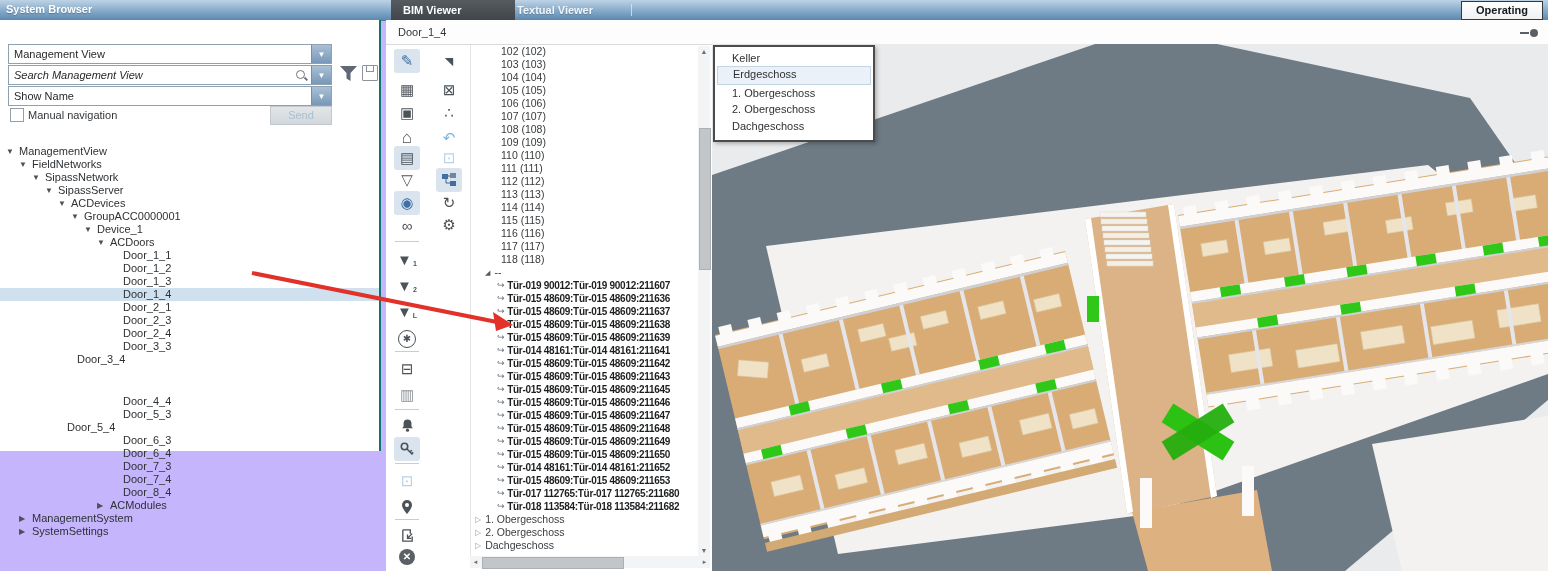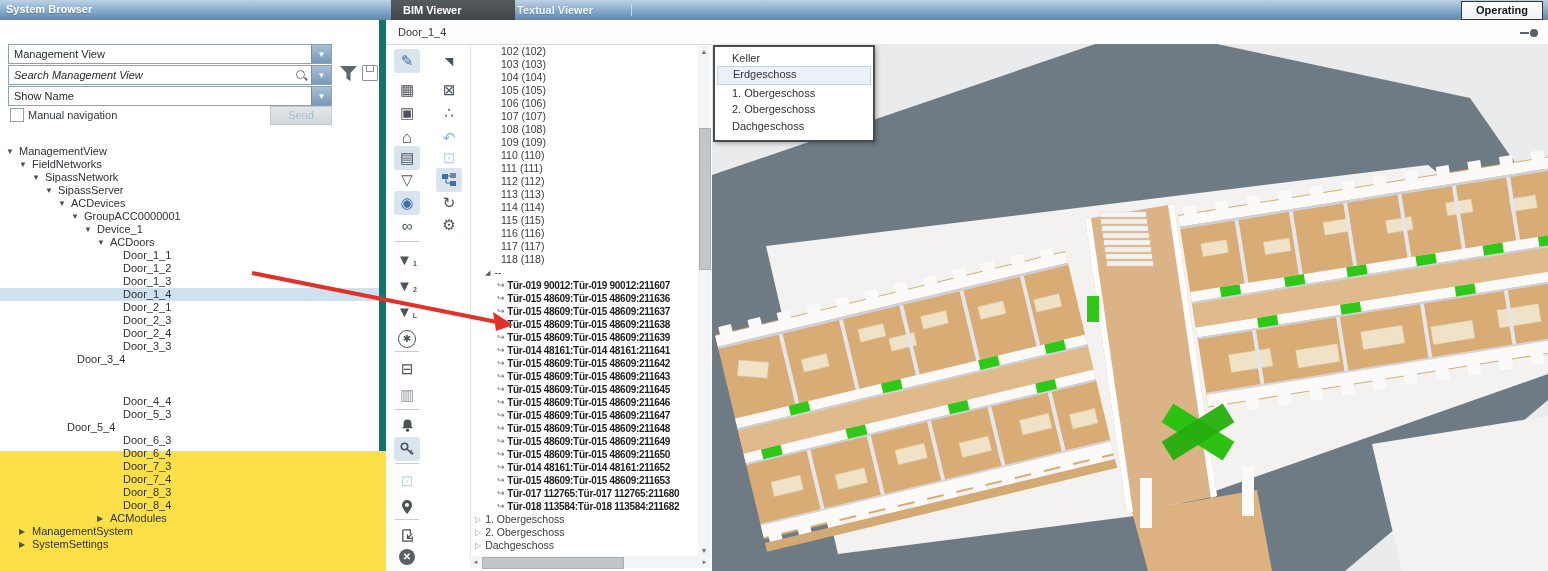--- a/index.html
+++ b/index.html
@@ -1,29 +1,29 @@
 <!DOCTYPE html>
 <html><head>
 <meta charset="utf-8">
 <style>
   html,body{margin:0;padding:0;background:#dfe2e5;}
-  #app{position:relative;width:1548px;height:571px;overflow:hidden;background:#fde047;
+  #app{position:relative;width:1548px;height:571px;overflow:hidden;background:#c4b5fd;
        font-family:"Liberation Sans",sans-serif;font-size:11px;color:#2b2e31;-webkit-font-smoothing:antialiased;}
   
   .topbar{position:absolute;left:0;top:0;width:1548px;height:20px;
           background:linear-gradient(#bdd3e6,#7fa6c6 60%,#5d88af);border-bottom:1px solid #4d7ba3;}
   .sb-title{position:absolute;left:6px;top:3px;font-weight:bold;color:#fff;font-size:11px;text-shadow:0 1px 1px rgba(0,0,0,.25);}
   .tab{position:absolute;top:0;height:32px;line-height:20px;font-weight:bold;color:#fff;}
   .tab.active{left:391px;width:112px;background:linear-gradient(#565b60,#34383c);padding-left:12px;}
   .tab.inactive{left:517px;color:#f0f5fa;text-shadow:0 1px 1px rgba(0,0,0,.2);}
   .tabsep{position:absolute;left:631px;top:4px;width:1px;height:12px;background:#d8e6f2;opacity:.8;}
   .operating{position:absolute;right:5px;top:1px;width:80px;height:17px;background:linear-gradient(#ffffff,#eef0f2);
              border:1px solid #33383d;font-weight:bold;font-size:11px;color:#15181b;text-align:center;line-height:16px;}
   
-  .panel-left{position:absolute;left:0;top:20px;width:379px;height:431px;background:#fff;border-right:7px solid #0f766e;}
+  .panel-left{position:absolute;left:0;top:20px;width:379px;height:431px;background:#fff;border-right:2px solid #0f766e;}
   .dd{position:absolute;height:18px;background:#fff;border:1px solid #8fa0ae;display:flex;align-items:center;}
   .dd .dtext{flex:1;padding-left:5px;font-size:11px;color:#26292c;white-space:nowrap;overflow:hidden;}
   .dd .arrowbtn{width:19px;height:100%;background:linear-gradient(#a9c0d6,#7898b7);border-left:1px solid #7090ad;
                 color:#fff;font-size:8px;display:flex;align-items:center;justify-content:center;}
   .search-ph{font-style:italic;color:#9aa3ab;}
   .mag{width:13px;height:13px;position:relative;margin-right:3px;}
   .mag:before{content:"";position:absolute;left:1px;top:1px;width:7px;height:7px;border:1.5px solid #6d767e;border-radius:50%;}
   .mag:after{content:"";position:absolute;left:9px;top:9px;width:4px;height:1.8px;background:#6d767e;transform:rotate(45deg);}
   .funnel-ic{position:absolute;left:340px;top:46px;width:17px;height:15px;background:#5e6973;
              clip-path:polygon(0 0,100% 0,62% 46%,62% 100%,38% 84%,38% 46%);}
@@ -209,24 +209,20 @@
           <span class="texp"></span>
           <span>Door_6_4</span>
         </div>
         <div class="trow" style="padding-left: 110px;">
           <span class="texp"></span>
           <span>Door_7_3</span>
         </div>
         <div class="trow" style="padding-left: 110px;">
           <span class="texp"></span>
           <span>Door_7_4</span>
-        </div>
-        <div class="trow" style="padding-left: 110px;">
-          <span class="texp"></span>
-          <span>Door_8_3</span>
         </div>
         <div class="trow" style="padding-left: 110px;">
           <span class="texp"></span>
           <span>Door_8_4</span>
         </div>
         <div class="trow" style="padding-left: 97px;">
           <span class="texp">▶</span>
           <span>ACModules</span>
         </div>
         <div class="trow" style="padding-left: 19px;">

